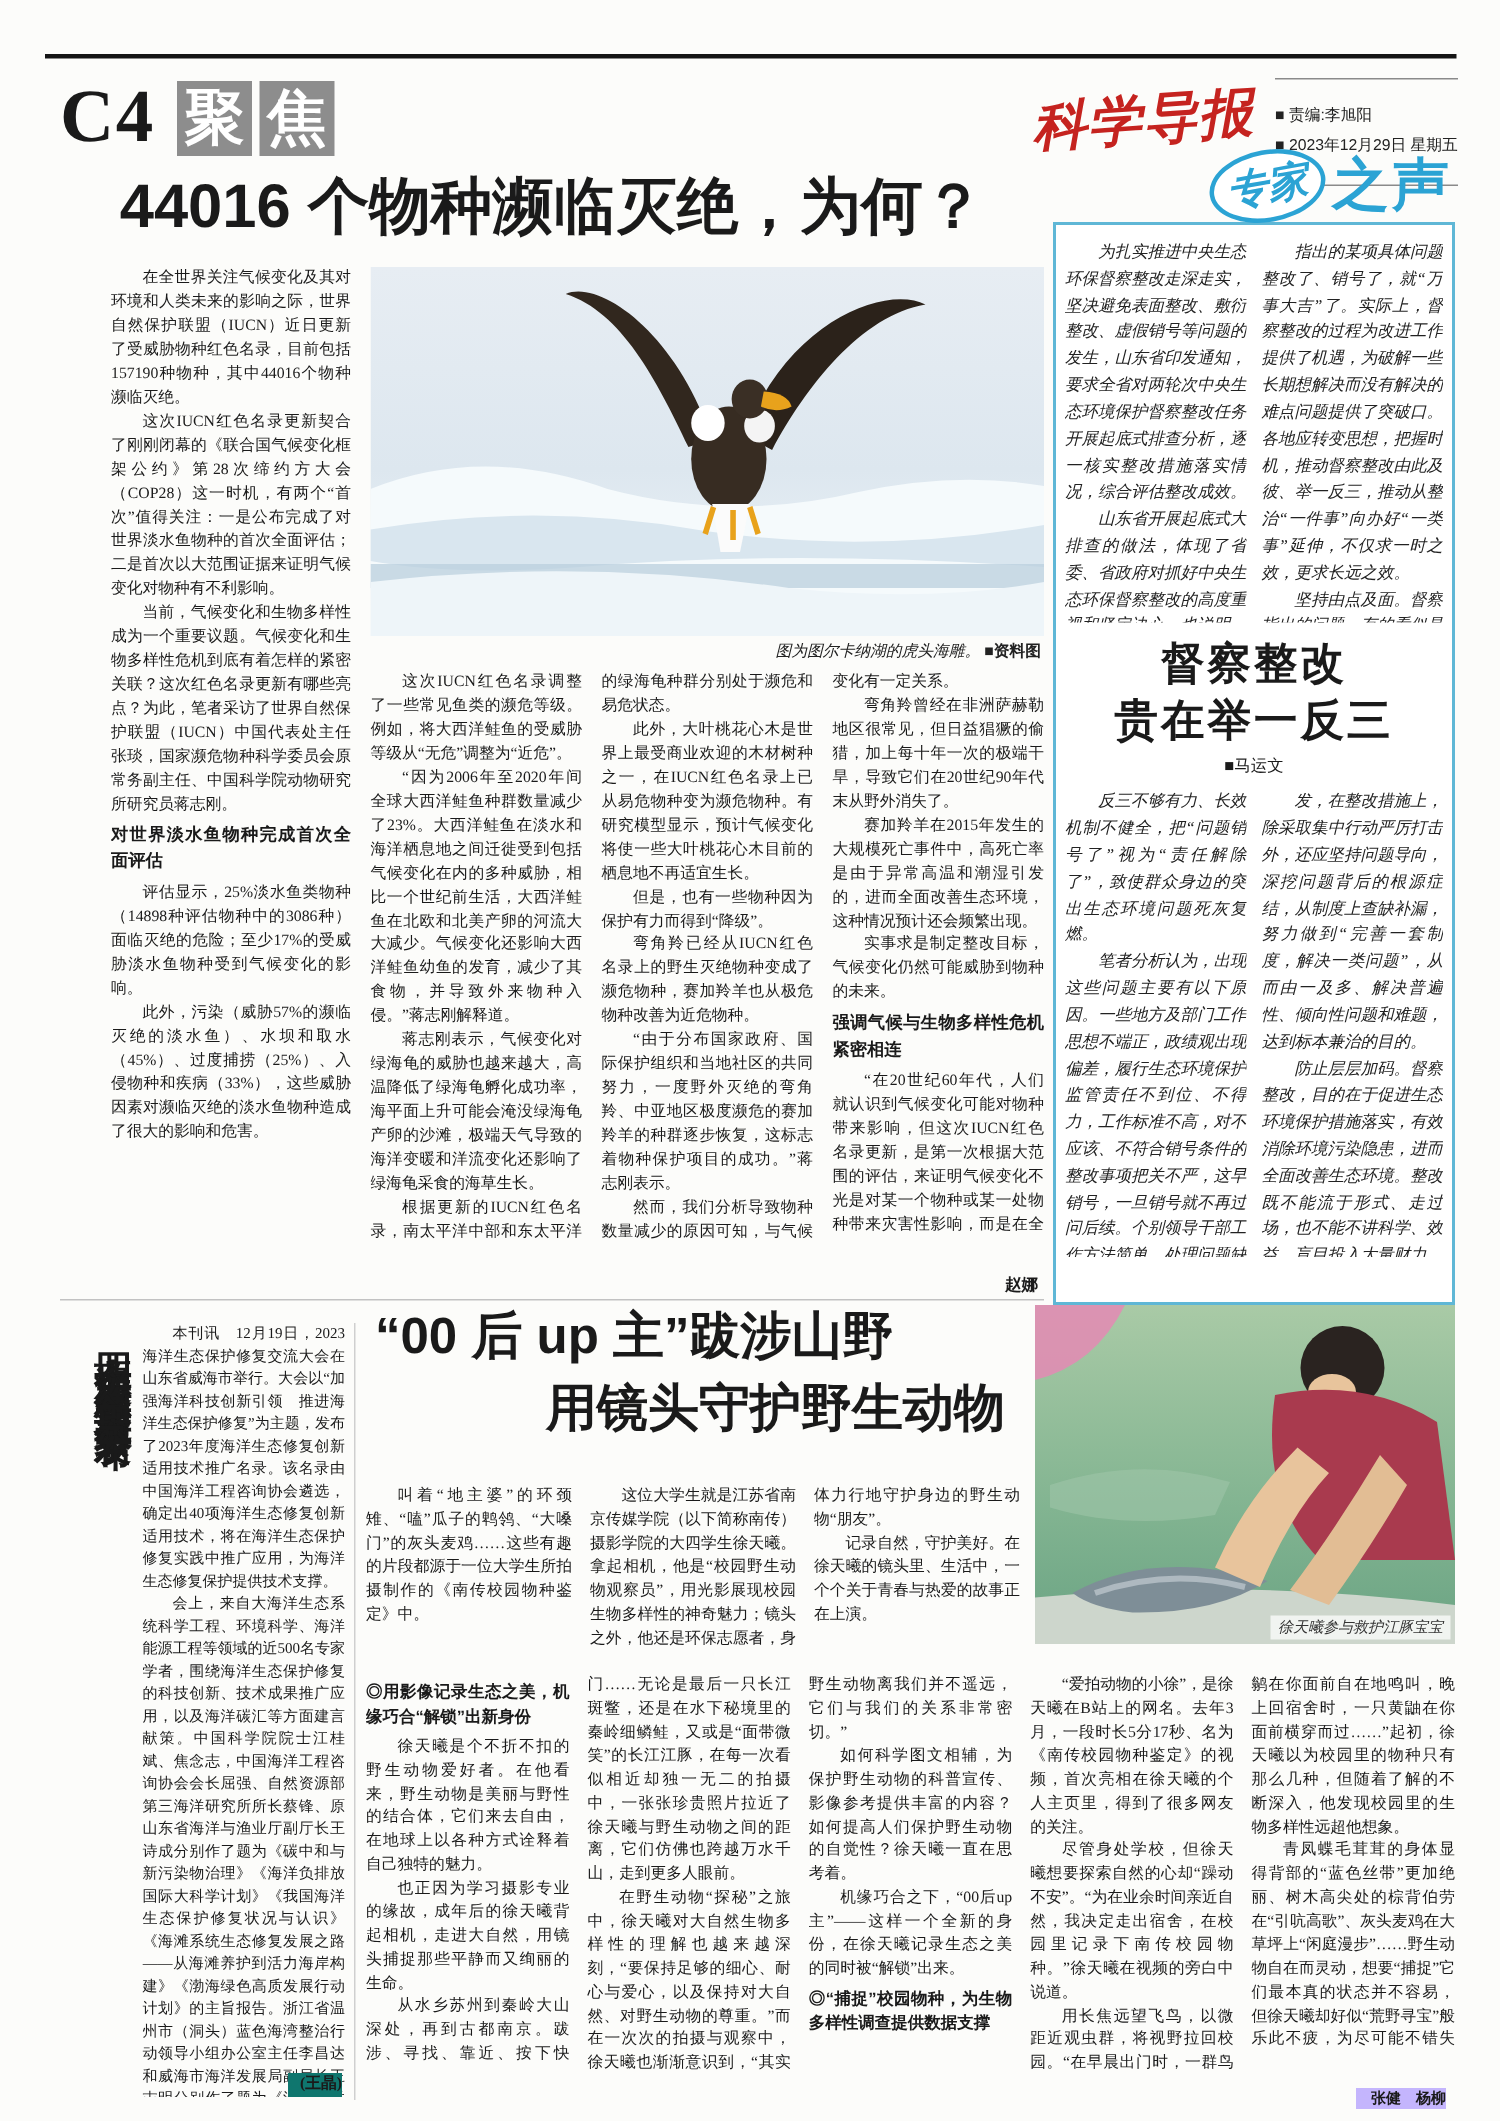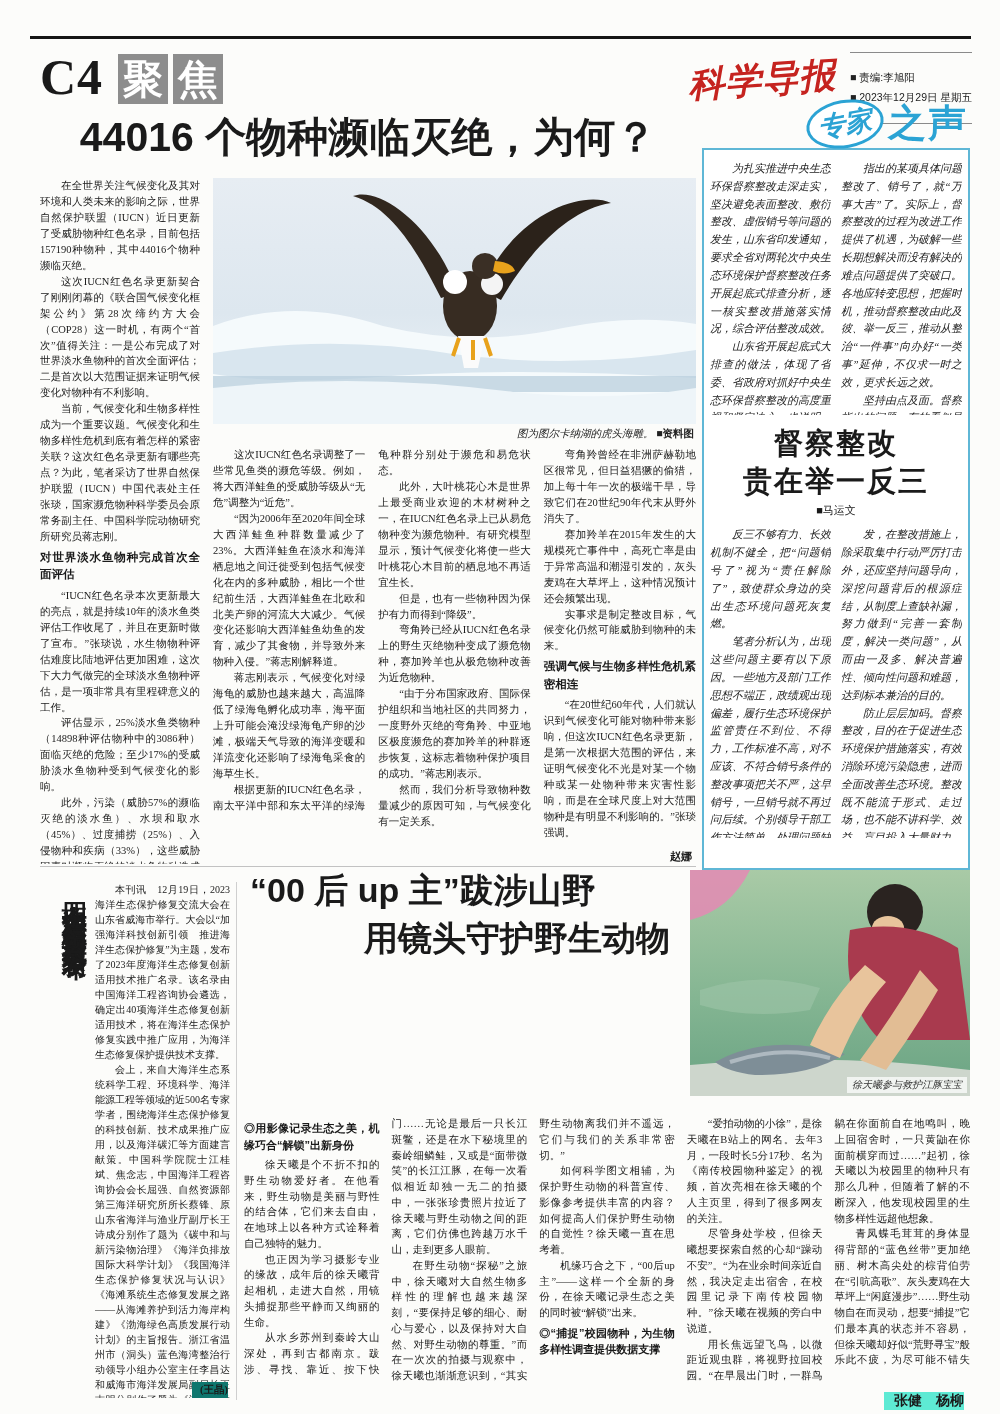--- a/index.html
+++ b/index.html
@@ -15,21 +15,21 @@
   .masthead{position:absolute;left:688px;top:56px;font-size:36px;color:#c5231f;font-weight:900;
       font-style:italic;transform:rotate(-4deg);letter-spacing:1px;}
   .pubinfo{position:absolute;left:850px;top:52px;width:122px;font-size:10.5px;line-height:1.9;
       border-top:1px solid #8a8a8a;border-bottom:1px solid #8a8a8a;padding:15px 0;
       font-family:"Liberation Sans",sans-serif;color:#222;}
 
   
   .main-headline{position:absolute;left:58px;top:110px;width:620px;text-align:center;font-size:41px;
       font-weight:900;font-family:"Liberation Sans",sans-serif;margin:0;}
   .main-body{position:absolute;left:40px;top:178px;width:656px;height:686px;display:flex;gap:13px;}
-  .col1{width:160px;flex:none;height:686px;overflow:hidden;font-size:10.5px;line-height:1.52;text-align:justify;}
+  .col1{width:160px;flex:none;height:686px;overflow:hidden;font-size:10.5px;line-height:1.52;text-align:justify;margin-left:34px;}
   .main-right{flex:1;display:flex;flex-direction:column;}
   .photo-wrap{height:246px;position:relative;}
   .photo-wrap svg{width:100%;height:100%;display:block;}
   .photo-caption{text-align:right;font-size:10.5px;margin:3px 2px 6px 0;font-style:italic;color:#222;}
   .photo-caption .credit{font-style:normal;font-weight:700;}
   .cols3{column-count:3;column-gap:13px;height:398px;overflow:hidden;font-size:10.5px;line-height:1.52;
       text-align:justify;}
   .para{margin:0;text-indent:2em;}
   .sub{margin:4px 0;font-weight:700;font-family:"Liberation Sans",sans-serif;font-size:11.5px;text-indent:0;}
   .main-byline{position:absolute;right:2px;bottom:0;font-weight:700;font-size:11px;background:#fcfcfa;padding:0 2px 0 10px;}
@@ -68,21 +68,21 @@
   .up-h2{margin:0 0 0 120px;font-size:34px;font-weight:900;font-family:"Liberation Sans",sans-serif;}
   .up-photo{position:absolute;right:0;top:2px;width:280px;height:226px;}
   .up-photo svg{width:100%;height:100%;display:block;}
   .up-caption{position:absolute;right:3px;bottom:3px;font-size:10px;color:#333;
       background:rgba(255,255,255,.72);padding:1px 5px;font-style:italic;}
   .up-row1{position:absolute;left:0;top:122px;width:436px;height:118px;column-count:3;column-gap:12px;
       overflow:hidden;font-size:10.5px;line-height:1.5;text-align:justify;}
   .up-row2{position:absolute;left:0;top:248px;width:726px;height:272px;column-count:5;column-gap:12px;
       overflow:hidden;font-size:10.5px;line-height:1.5;text-align:justify;}
   .up-row2 .sub,.up-row1 .sub{font-size:11px;}
-  .up-byline{position:absolute;right:6px;top:524px;font-weight:700;font-size:14px;background:#5eead4;padding-left:10px;}
+  .up-byline{position:absolute;right:6px;top:524px;font-weight:700;font-size:10px;background:#c4b5fd;padding-left:10px;}
 </style>
 </head>
 <body>
 
 <div class="topline"></div>
 <div class="pageno">C4</div>
 <div class="focus">
   <span class="focus-char">聚</span>
   <span class="focus-char">焦</span>
 </div>
@@ -92,21 +92,20 @@
   <div>■ 2023年12月29日 星期五</div>
 </div>
 
 <h1 class="main-headline">44016 个物种濒临灭绝，为何？</h1>
 <div class="main-body">
   <div class="col1">
       <p class="para">在全世界关注气候变化及其对环境和人类未来的影响之际，世界自然保护联盟（IUCN）近日更新了受威胁物种红色名录，目前包括157190种物种，其中44016个物种濒临灭绝。</p>
       <p class="para">这次IUCN红色名录更新契合了刚刚闭幕的《联合国气候变化框架公约》第28次缔约方大会（COP28）这一时机，有两个“首次”值得关注：一是公布完成了对世界淡水鱼物种的首次全面评估；二是首次以大范围证据来证明气候变化对物种有不利影响。</p>
       <p class="para">当前，气候变化和生物多样性成为一个重要议题。气候变化和生物多样性危机到底有着怎样的紧密关联？这次红色名录更新有哪些亮点？为此，笔者采访了世界自然保护联盟（IUCN）中国代表处主任张琰，国家濒危物种科学委员会原常务副主任、中国科学院动物研究所研究员蒋志刚。</p>
       <p class="sub">对世界淡水鱼物种完成首次全面评估</p>
-      <p class="para">“IUCN红色名录本次更新最大的亮点，就是持续10年的淡水鱼类评估工作收尾了，并且在更新时做了宣布。”张琰说，水生物物种评估难度比陆地评估更加困难，这次下大力气做完的全球淡水鱼物种评估，是一项非常具有里程碑意义的工作。</p>
       <p class="para">评估显示，25%淡水鱼类物种（14898种评估物种中的3086种）面临灭绝的危险；至少17%的受威胁淡水鱼物种受到气候变化的影响。</p>
       <p class="para">此外，污染（威胁57%的濒临灭绝的淡水鱼）、水坝和取水（45%）、过度捕捞（25%）、入侵物种和疾病（33%），这些威胁因素对濒临灭绝的淡水鱼物种造成了很大的影响和危害。</p>
     </div>
   <div class="main-right">
     <div class="photo-wrap">
       <svg viewBox="0 0 483 246" preserveAspectRatio="none">
         <defs>
           <linearGradient id="sky" x1="0" y1="0" x2="0" y2="1">
             <stop offset="0" stop-color="#e7edf3"></stop>
               <stop offset="0.55" stop-color="#dde7ef"></stop>
@@ -139,21 +138,21 @@
         <p class="para">这次IUCN红色名录调整了一些常见鱼类的濒危等级。例如，将大西洋鲑鱼的受威胁等级从“无危”调整为“近危”。</p>
         <p class="para">“因为2006年至2020年间全球大西洋鲑鱼种群数量减少了23%。大西洋鲑鱼在淡水和海洋栖息地之间迁徙受到包括气候变化在内的多种威胁，相比一个世纪前生活，大西洋鲑鱼在北欧和北美产卵的河流大大减少。气候变化还影响大西洋鲑鱼幼鱼的发育，减少了其食物，并导致外来物种入侵。”蒋志刚解释道。</p>
         <p class="para">蒋志刚表示，气候变化对绿海龟的威胁也越来越大，高温降低了绿海龟孵化成功率，海平面上升可能会淹没绿海龟产卵的沙滩，极端天气导致的海洋变暖和洋流变化还影响了绿海龟采食的海草生长。</p>
         <p class="para">根据更新的IUCN红色名录，南太平洋中部和东太平洋的绿海龟种群分别处于濒危和易危状态。</p>
         <p class="para">此外，大叶桃花心木是世界上最受商业欢迎的木材树种之一，在IUCN红色名录上已从易危物种变为濒危物种。有研究模型显示，预计气候变化将使一些大叶桃花心木目前的栖息地不再适宜生长。</p>
         <p class="para">但是，也有一些物种因为保护有力而得到“降级”。</p>
         <p class="para">弯角羚已经从IUCN红色名录上的野生灭绝物种变成了濒危物种，赛加羚羊也从极危物种改善为近危物种。</p>
         <p class="para">“由于分布国家政府、国际保护组织和当地社区的共同努力，一度野外灭绝的弯角羚、中亚地区极度濒危的赛加羚羊的种群逐步恢复，这标志着物种保护项目的成功。”蒋志刚表示。</p>
         <p class="para">然而，我们分析导致物种数量减少的原因可知，与气候变化有一定关系。</p>
         <p class="para">弯角羚曾经在非洲萨赫勒地区很常见，但日益猖獗的偷猎，加上每十年一次的极端干旱，导致它们在20世纪90年代末从野外消失了。</p>
-        <p class="para">赛加羚羊在2015年发生的大规模死亡事件中，高死亡率是由于异常高温和潮湿引发的，灰头麦鸡在大草坪上，这种情况预计还会频繁出现。</p>
+        <p class="para">赛加羚羊在2015年发生的大规模死亡事件中，高死亡率是由于异常高温和潮湿引发的，进而全面改善生态环境，这种情况预计还会频繁出现。</p>
         <p class="para">实事求是制定整改目标，气候变化仍然可能威胁到物种的未来。</p>
         <p class="sub">强调气候与生物多样性危机紧密相连</p>
         <p class="para">“在20世纪60年代，人们就认识到气候变化可能对物种带来影响，但这次IUCN红色名录更新，是第一次根据大范围的评估，来证明气候变化不光是对某一个物种或某一处物种带来灾害性影响，而是在全球尺度上对大范围物种是有明显不利影响的。”张琰强调。</p>
       </div>
   </div>
   <span class="main-byline">赵娜</span>
 </div>
 
 <div class="expert">
   <div class="ev-logo">
@@ -226,20 +225,25 @@
       <g>
         <circle cx="205" cy="42" r="28" fill="#2a2320"></circle>
         <ellipse cx="198" cy="58" rx="16" ry="12" fill="#e8c49c"></ellipse>
         <path d="M160,60 Q220,48 268,78 L280,170 L190,170 Q150,130 160,60 Z" fill="#a93a4e"></path>
         <path d="M175,95 Q140,130 120,175 L150,188 Q170,140 196,112 Z" fill="#e8c49c"></path>
         <path d="M230,100 Q200,150 170,190 L196,200 Q225,160 248,120 Z" fill="#e2bd94"></path>
       </g>
     </svg>
     <span class="up-caption">徐天曦参与救护江豚宝宝</span>
   </div>
+  <div class="up-row1">
+      <p class="para">叫着“地主婆”的环颈雉、“嗑”瓜子的鹎鸰、“大嗓门”的灰头麦鸡……这些有趣的片段都源于一位大学生所拍摄制作的《南传校园物种鉴定》中。</p>
+      <p class="para">这位大学生就是江苏省南京传媒学院（以下简称南传）摄影学院的大四学生徐天曦。拿起相机，他是“校园野生动物观察员”，用光影展现校园生物多样性的神奇魅力；镜头之外，他还是环保志愿者，身体力行地守护身边的野生动物“朋友”。</p>
+      <p class="para">记录自然，守护美好。在徐天曦的镜头里、生活中，一个个关于青春与热爱的故事正在上演。</p>
+    </div>
   <div class="up-row2">
       <p class="sub">◎用影像记录生态之美，机缘巧合“解锁”出新身份</p>
       <p class="para">徐天曦是个不折不扣的野生动物爱好者。在他看来，野生动物是美丽与野性的结合体，它们来去自由，在地球上以各种方式诠释着自己独特的魅力。</p>
       <p class="para">也正因为学习摄影专业的缘故，成年后的徐天曦背起相机，走进大自然，用镜头捕捉那些平静而又绚丽的生命。</p>
       <p class="para">从水乡苏州到秦岭大山深处，再到古都南京。跋涉、寻找、靠近、按下快门……无论是最后一只长江斑鳖，还是在水下秘境里的秦岭细鳞鲑，又或是“面带微笑”的长江江豚，在每一次看似相近却独一无二的拍摄中，一张张珍贵照片拉近了徐天曦与野生动物之间的距离，它们仿佛也跨越万水千山，走到更多人眼前。</p>
       <p class="para">在野生动物“探秘”之旅中，徐天曦对大自然生物多样性的理解也越来越深刻，“要保持足够的细心、耐心与爱心，以及保持对大自然、对野生动物的尊重。”而在一次次的拍摄与观察中，徐天曦也渐渐意识到，“其实野生动物离我们并不遥远，它们与我们的关系非常密切。”</p>
       <p class="para">如何科学图文相辅，为保护野生动物的科普宣传、影像参考提供丰富的内容？如何提高人们保护野生动物的自觉性？徐天曦一直在思考着。</p>
       <p class="para">机缘巧合之下，“00后up主”——这样一个全新的身份，在徐天曦记录生态之美的同时被“解锁”出来。</p>
       <p class="sub">◎“捕捉”校园物种，为生物多样性调查提供数据支撑</p>
       <p class="para">“爱拍动物的小徐”，是徐天曦在B站上的网名。去年3月，一段时长5分17秒、名为《南传校园物种鉴定》的视频，首次亮相在徐天曦的个人主页里，得到了很多网友的关注。</p>

